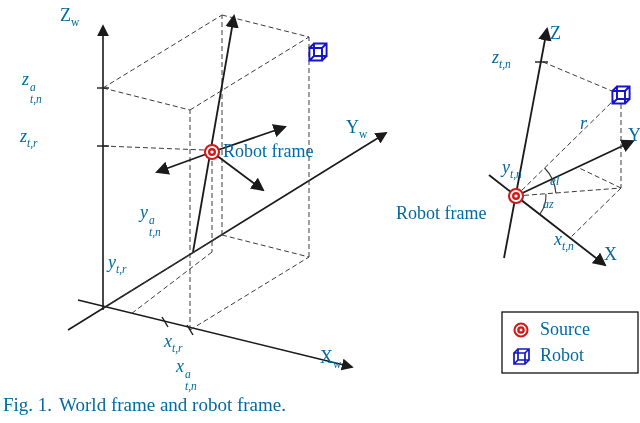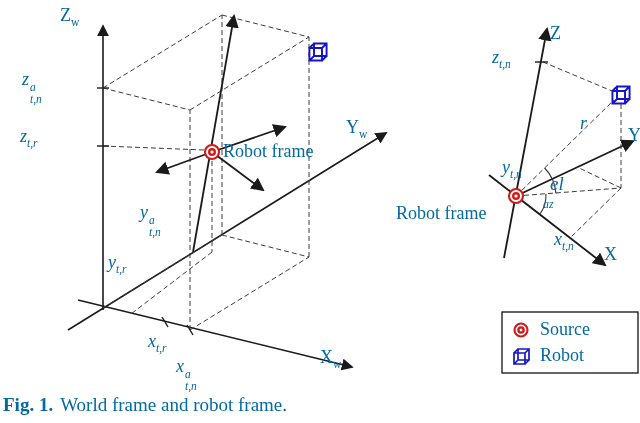--- a/index.html
+++ b/index.html
@@ -15,21 +15,21 @@
   .robot-outer{fill:#fff;stroke:var(--robot,#d01a1a);stroke-width:2.1;}
   .robot-inner{fill:none;stroke:var(--robot,#d01a1a);stroke-width:2.4;}
   .lgbox{fill:#fff;stroke:#111;stroke-width:1.3;}
   .lbl{position:absolute;font-size:18px;line-height:1.05;white-space:nowrap;}
   .var{font-style:italic;}
   .subs{font-size:11.5px;font-style:italic;vertical-align:-0.45em;}
   .subr{font-size:11.5px;font-style:normal;vertical-align:-0.4em;}
   .stack{display:inline-flex;flex-direction:column;align-items:flex-start;
          font-size:11.5px;line-height:1.05;font-style:italic;vertical-align:-0.55em;margin-left:1px;}
   .caption{position:absolute;font-size:19px;white-space:nowrap;}
-  .capb{font-weight:bold;}
+  .capb{font-weight:normal;}
   .capt{margin-left:7px;text-align:right;}
 </style>
 </head>
 <body>
 
 <div id="fig">
 
   <svg width="640" height="423" viewBox="0 0 640 423">
     <defs>
       <marker id="arr" viewBox="0 0 10 10" refX="8.5" refY="5" markerWidth="7.5" markerHeight="7.5" orient="auto">
@@ -130,33 +130,33 @@
         <span>t,n</span>
       </span></div>
   <div class="lbl" style="left:20px;top:127px"><span class="var">z</span><span class="subs">t,r</span></div>
   <div class="lbl" style="left:346px;top:118px"><span>Y</span><span class="subr">w</span></div>
   <div class="lbl" style="left:223px;top:142px"><span>Robot frame</span></div>
   <div class="lbl" style="left:140px;top:203px"><span class="var">y</span><span class="stack">
         <span>a</span>
         <span>t,n</span>
       </span></div>
   <div class="lbl" style="left:108px;top:253px"><span class="var">y</span><span class="subs">t,r</span></div>
-  <div class="lbl" style="left:148px;top:332px"><span class="var">x</span><span class="subs">t,r</span></div>
+  <div class="lbl" style="left:164px;top:332px"><span class="var">x</span><span class="subs">t,r</span></div>
   <div class="lbl" style="left:320px;top:348px"><span>X</span><span class="subr">w</span></div>
   <div class="lbl" style="left:176px;top:357px"><span class="var">x</span><span class="stack">
         <span>a</span>
         <span>t,n</span>
       </span></div>
 
   <div class="lbl" style="left:550px;top:24px"><span>Z</span></div>
   <div class="lbl" style="left:492px;top:48px"><span class="var">z</span><span class="subs">t,n</span></div>
   <div class="lbl" style="left:628px;top:126px"><span>Y</span></div>
   <div class="lbl" style="left:580px;top:114px"><span class="var">r</span></div>
   <div class="lbl" style="left:502px;top:158px"><span class="var">y</span><span class="subs">t,n</span></div>
-  <div class="lbl" style="left:550px;top:174px;font-size:19px"><span class="var">el</span></div>
+  <div class="lbl" style="left:550px;top:174px;font-size:13px"><span class="var">el</span></div>
   <div class="lbl" style="left:543px;top:198px;font-size:12px"><span class="var">az</span></div>
   <div class="lbl" style="left:396px;top:204px"><span>Robot frame</span></div>
   <div class="lbl" style="left:554px;top:230px"><span class="var">x</span><span class="subs">t,n</span></div>
   <div class="lbl" style="left:604px;top:245px"><span>X</span></div>
 
   <div class="lbl" style="left:540px;top:320px"><span>Source</span></div>
   <div class="lbl" style="left:540px;top:346px"><span>Robot</span></div>
 
   <div class="caption" style="left:3px;top:394px">
     <span class="capb">Fig. 1.</span><span class="capt">World frame and robot frame.</span>

